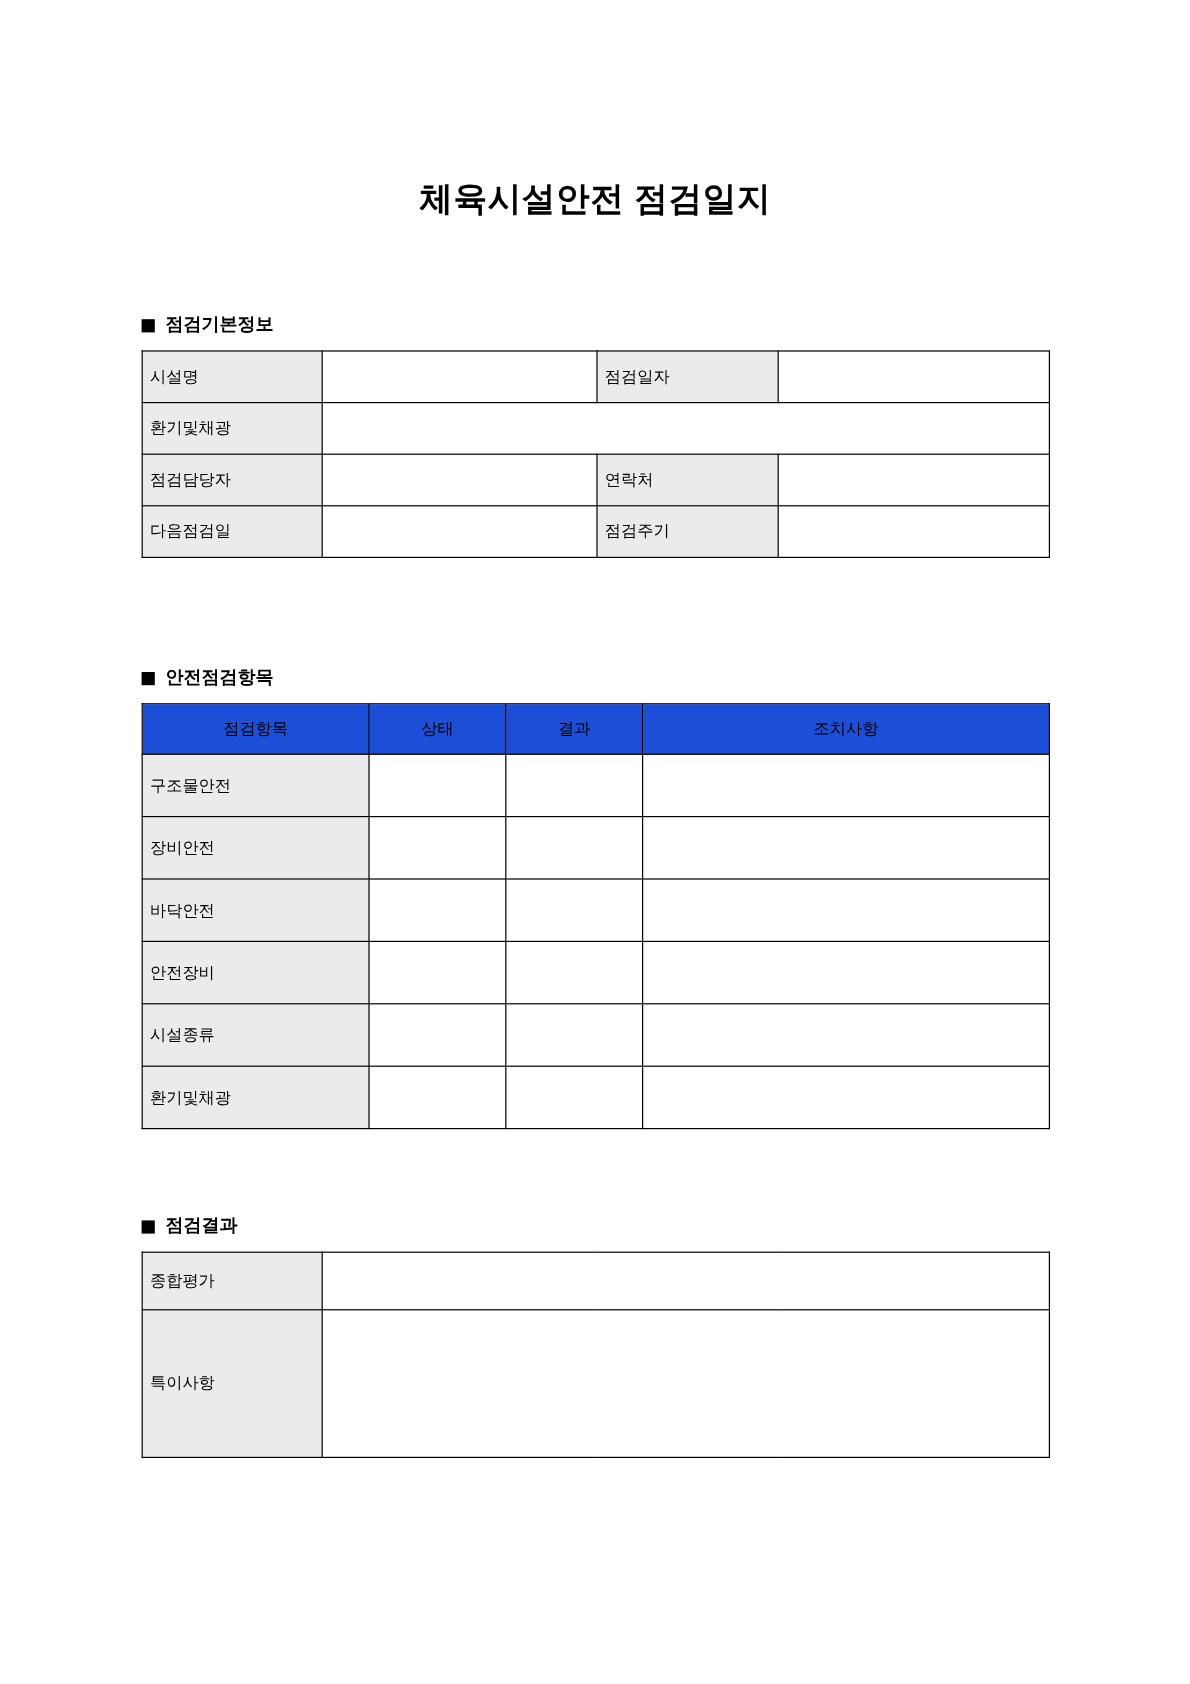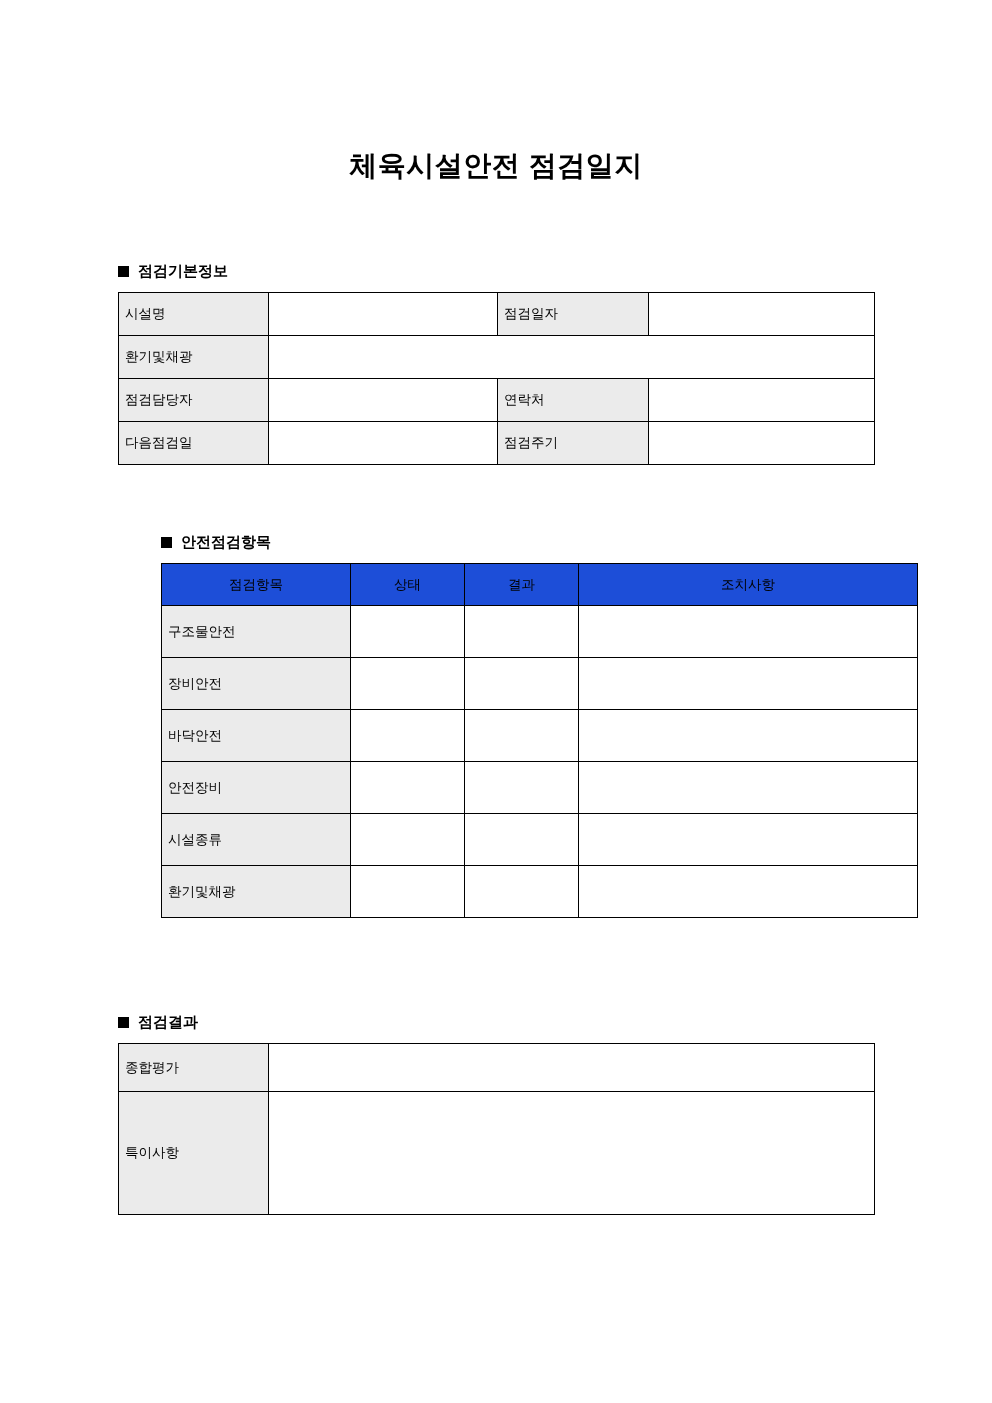--- a/index.html
+++ b/index.html
@@ -93,21 +93,21 @@
   .t-items th { height: 41px; }
   .t-items td { height: 51px; }
 
   
   .t-result .r-overall td { height: 47px; }
   .t-result .r-notes td { height: 122px; }
   .t-result .r-next td { height: 38px; }
 
   
   #section-basic { top: 246px; }
-  #section-items { top: 517px; margin-left: 43px; }
+  #section-items { top: 540px; }
   #section-result { top: 997px; }
 </style>
 </head>
 <body>
 
 <div class="page">
 
   <h1 class="doc-title">체육시설안전 점검일지</h1>
 
   <div class="section" id="section-basic">

